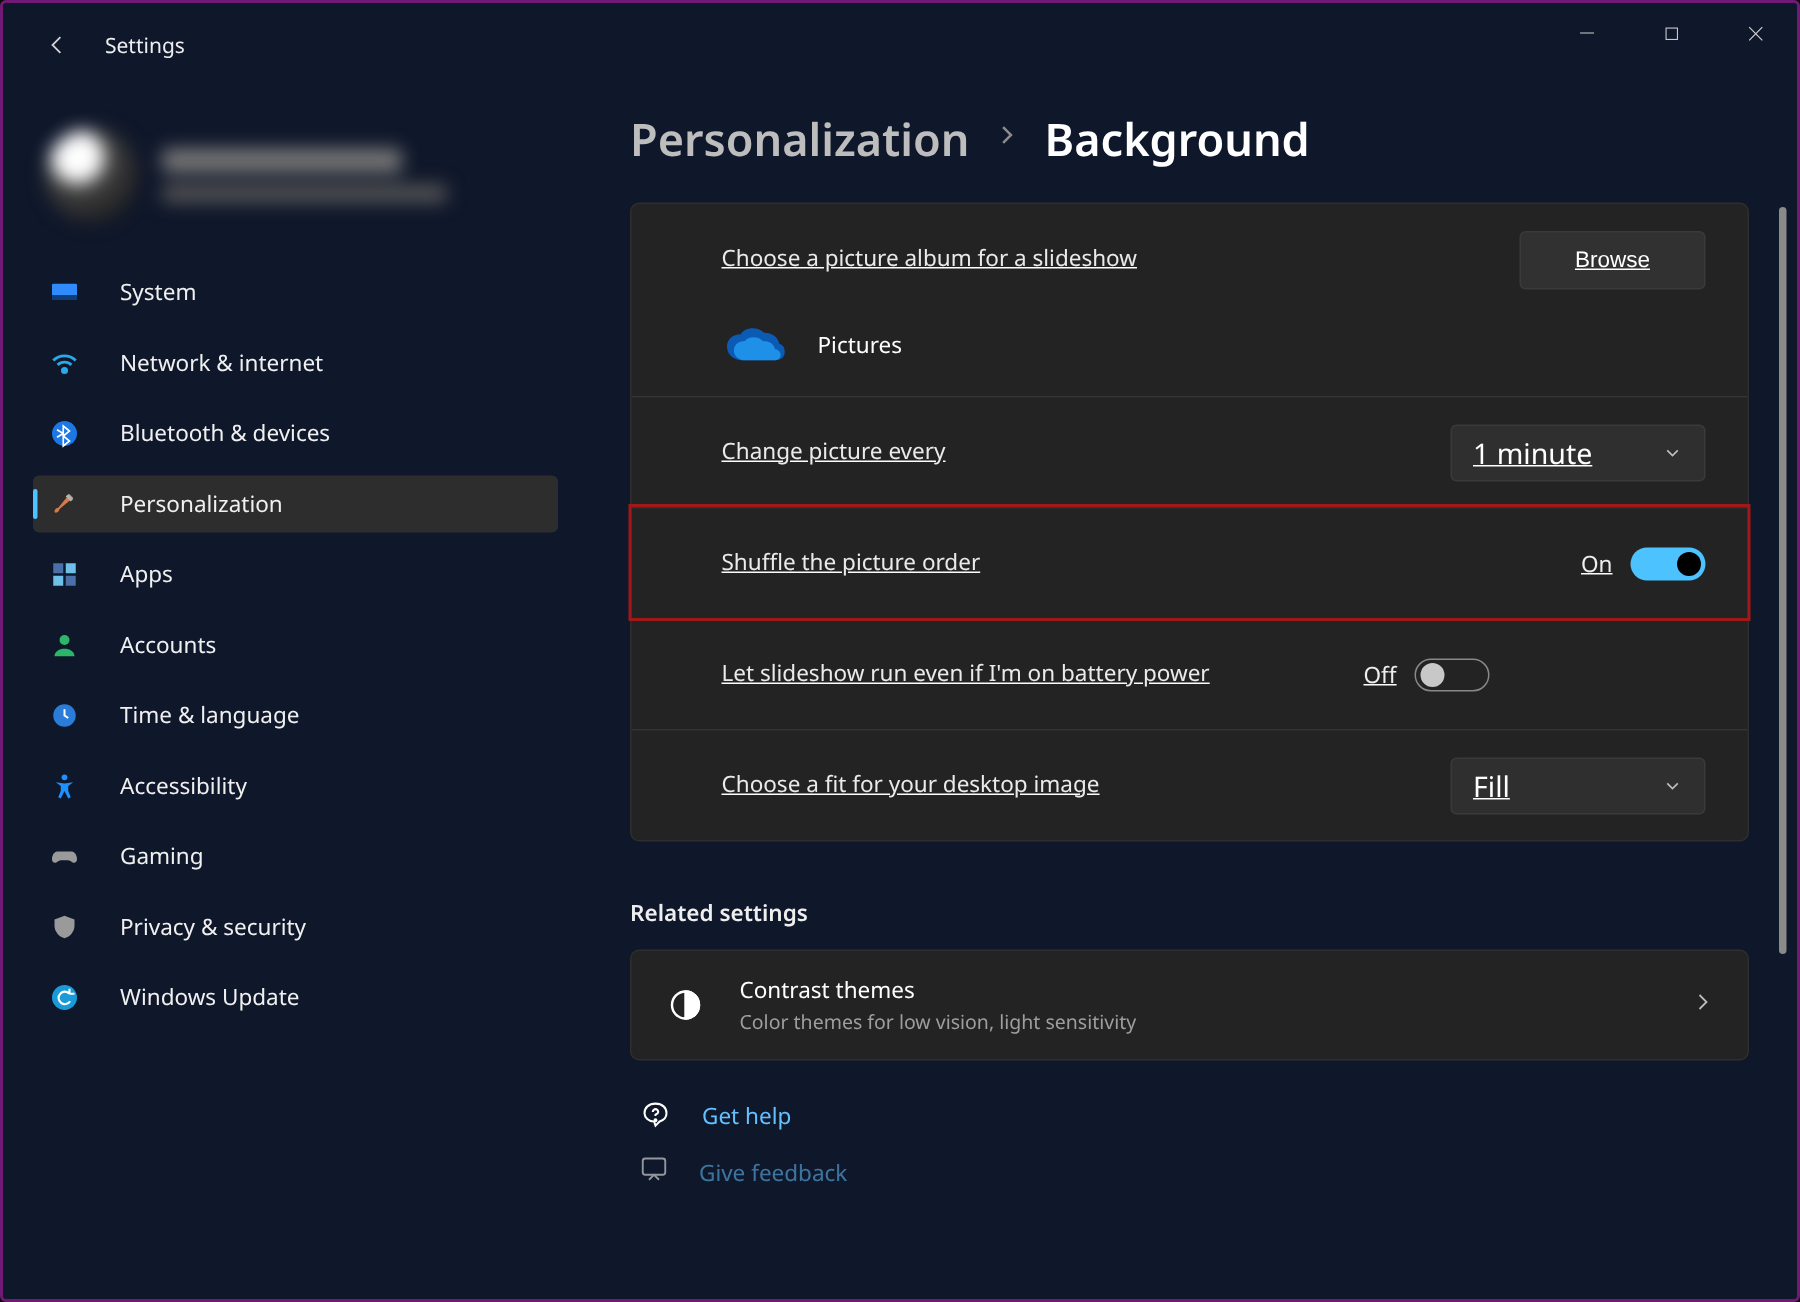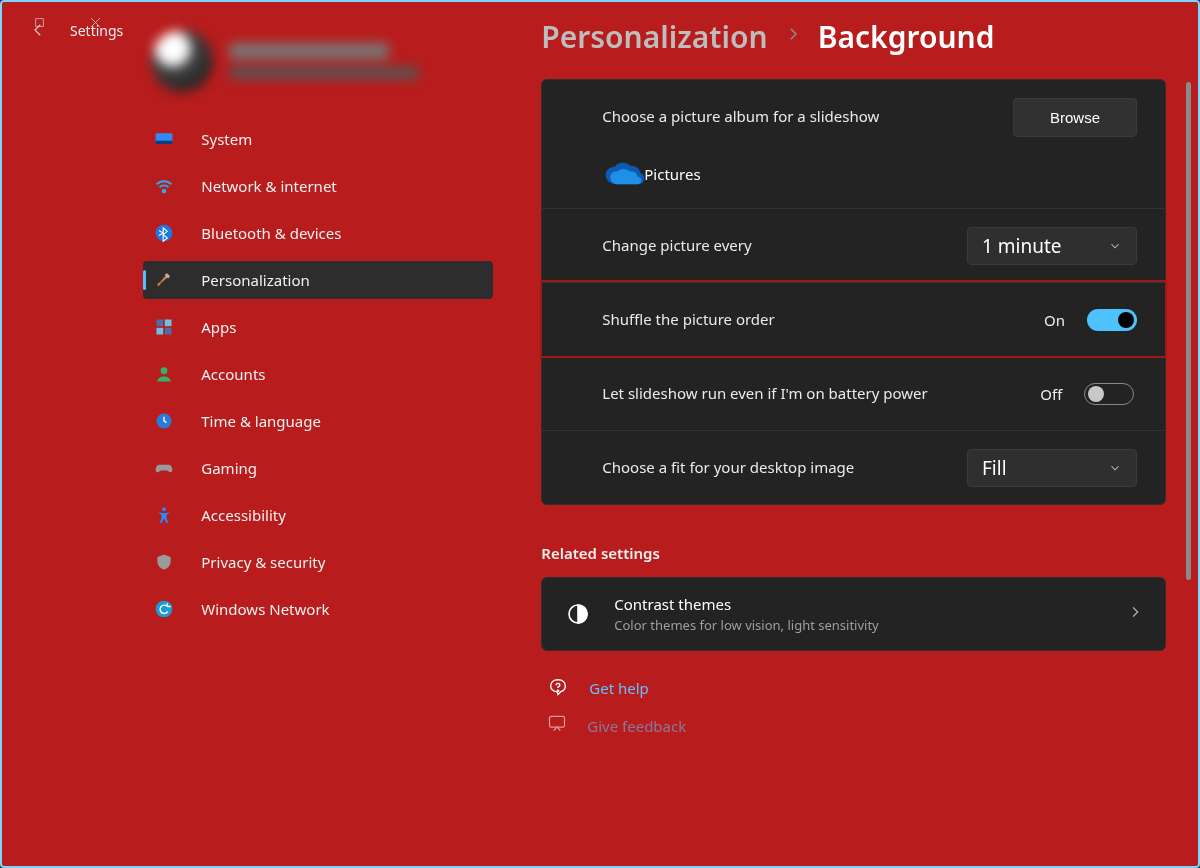--- a/index.html
+++ b/index.html
@@ -8,24 +8,24 @@
     background: #0a0a0a;
     color: #fff;
     width: 1200px;
     height: 868px;
     overflow: hidden;
     position: relative;
   }
   .app {
     position: absolute;
     inset: 0;
-    border: 2px solid #7dd3fc;
-    background: #b91c1c;
+    border: 2px solid #701a75;
+    background: #0f172a;
     display: flex;
-    flex-direction: row;
+    flex-direction: column;
     border-radius: 4px;
   }
   
   .titlebar {
     height: 56px;
     display: flex;
     align-items: center;
     position: relative;
     padding-left: 20px;
   }
@@ -130,31 +130,32 @@
     background: #232323;
     border: 1px solid #2e2e2e;
     border-radius: 6px;
     margin-top: 4px;
   }
   .prow {
     display: flex; align-items: center;
     min-height: 74px;
     padding: 14px 28px 14px 60px;
     border-top: 1px solid #333;
-    gap: 18px;
+    gap: 8px;
     position: relative;
+    text-decoration: underline;
   }
   .prow:first-child { border-top: none; }
   .prow .label { flex: 1; font-size: 15px; color: #eaeaea; line-height: 1.45; }
   .browse-btn {
     background: #313131; border: 1px solid #3a3a3a;
     padding: 10px 36px; border-radius: 4px; color: #fff;
     font-size: 15px; cursor: pointer;
   }
-  .folder-row { display: flex; align-items: center; padding: 6px 28px 20px 60px; }
+  .folder-row { display: flex; align-items: center; gap: 22px; padding: 6px 28px 20px 60px; }
   .select-box {
     background: #2f2f2f; border: 1px solid #3a3a3a;
     height: 38px; border-radius: 4px;
     display: flex; align-items: center; justify-content: space-between;
     padding: 0 14px; min-width: 170px; color: #fff;
     font-size: 19px; cursor: pointer; gap: 12px;
   }
   .select-box .chev-d { color: #c0c0c0; }
   .toggle {
     width: 50px; height: 22px; border-radius: 11px;
@@ -306,51 +307,51 @@
           <span class="nav-icon">
             <svg viewBox="0 0 24 24">
                 <circle cx="12" cy="12" r="9" fill="#2b7cd8"></circle>
                 <path d="M12 7v5l3 2" stroke="#fff" stroke-width="1.6" fill="none"></path>
               </svg>
           </span>
           <span>Time &amp; language</span>
         </div>
         <div class="nav-item">
           <span class="nav-icon">
-            <svg viewBox="0 0 24 24" fill="#9a9a9a">
-                <path d="M6 8h12c2 0 4 3 4 6s-2 3-3 3c-1 0-2-2-4-2h-6c-2 0-3 2-4 2s-3 0-3-3 2-6 4-6z"></path>
-              </svg>
-          </span>
-          <span>Gaming</span>
-        </div>
-        <div class="nav-item">
-          <span class="nav-icon">
             <svg viewBox="0 0 24 24" fill="#1e90ff">
                 <circle cx="12" cy="5" r="2.3"></circle>
                 <path d="M5 9l7 1 7-1-4 3v4l2 5-2 1-3-6-3 6-2-1 2-5v-4z"></path>
               </svg>
           </span>
           <span>Accessibility</span>
         </div>
         <div class="nav-item">
           <span class="nav-icon">
             <svg viewBox="0 0 24 24" fill="#9a9a9a">
+                <path d="M6 8h12c2 0 4 3 4 6s-2 3-3 3c-1 0-2-2-4-2h-6c-2 0-3 2-4 2s-3 0-3-3 2-6 4-6z"></path>
+              </svg>
+          </span>
+          <span>Gaming</span>
+        </div>
+        <div class="nav-item">
+          <span class="nav-icon">
+            <svg viewBox="0 0 24 24" fill="#9a9a9a">
                 <path d="M12 3l8 3v5c0 5-4 9-8 10-4-1-8-5-8-10V6z"></path>
               </svg>
           </span>
           <span>Privacy &amp; security</span>
         </div>
         <div class="nav-item">
           <span class="nav-icon">
             <svg viewBox="0 0 24 24">
                 <circle cx="12" cy="12" r="10" fill="#1a9bd7"></circle>
                 <path d="M16 9a5 5 0 10.5 6M16 9V5m0 4h4" stroke="#fff" stroke-width="1.7" fill="none"></path>
               </svg>
           </span>
-          <span>Windows Network</span>
+          <span>Windows Update</span>
         </div>
       </div>
     </div>
 
     <div class="content-col">
       <div class="content">
         <div class="breadcrumb">
           <span class="crumb1">Personalization</span>
           <span class="chev">
             <svg viewBox="0 0 24 24" width="18" height="18" fill="none" stroke="currentColor" stroke-width="2.2">

